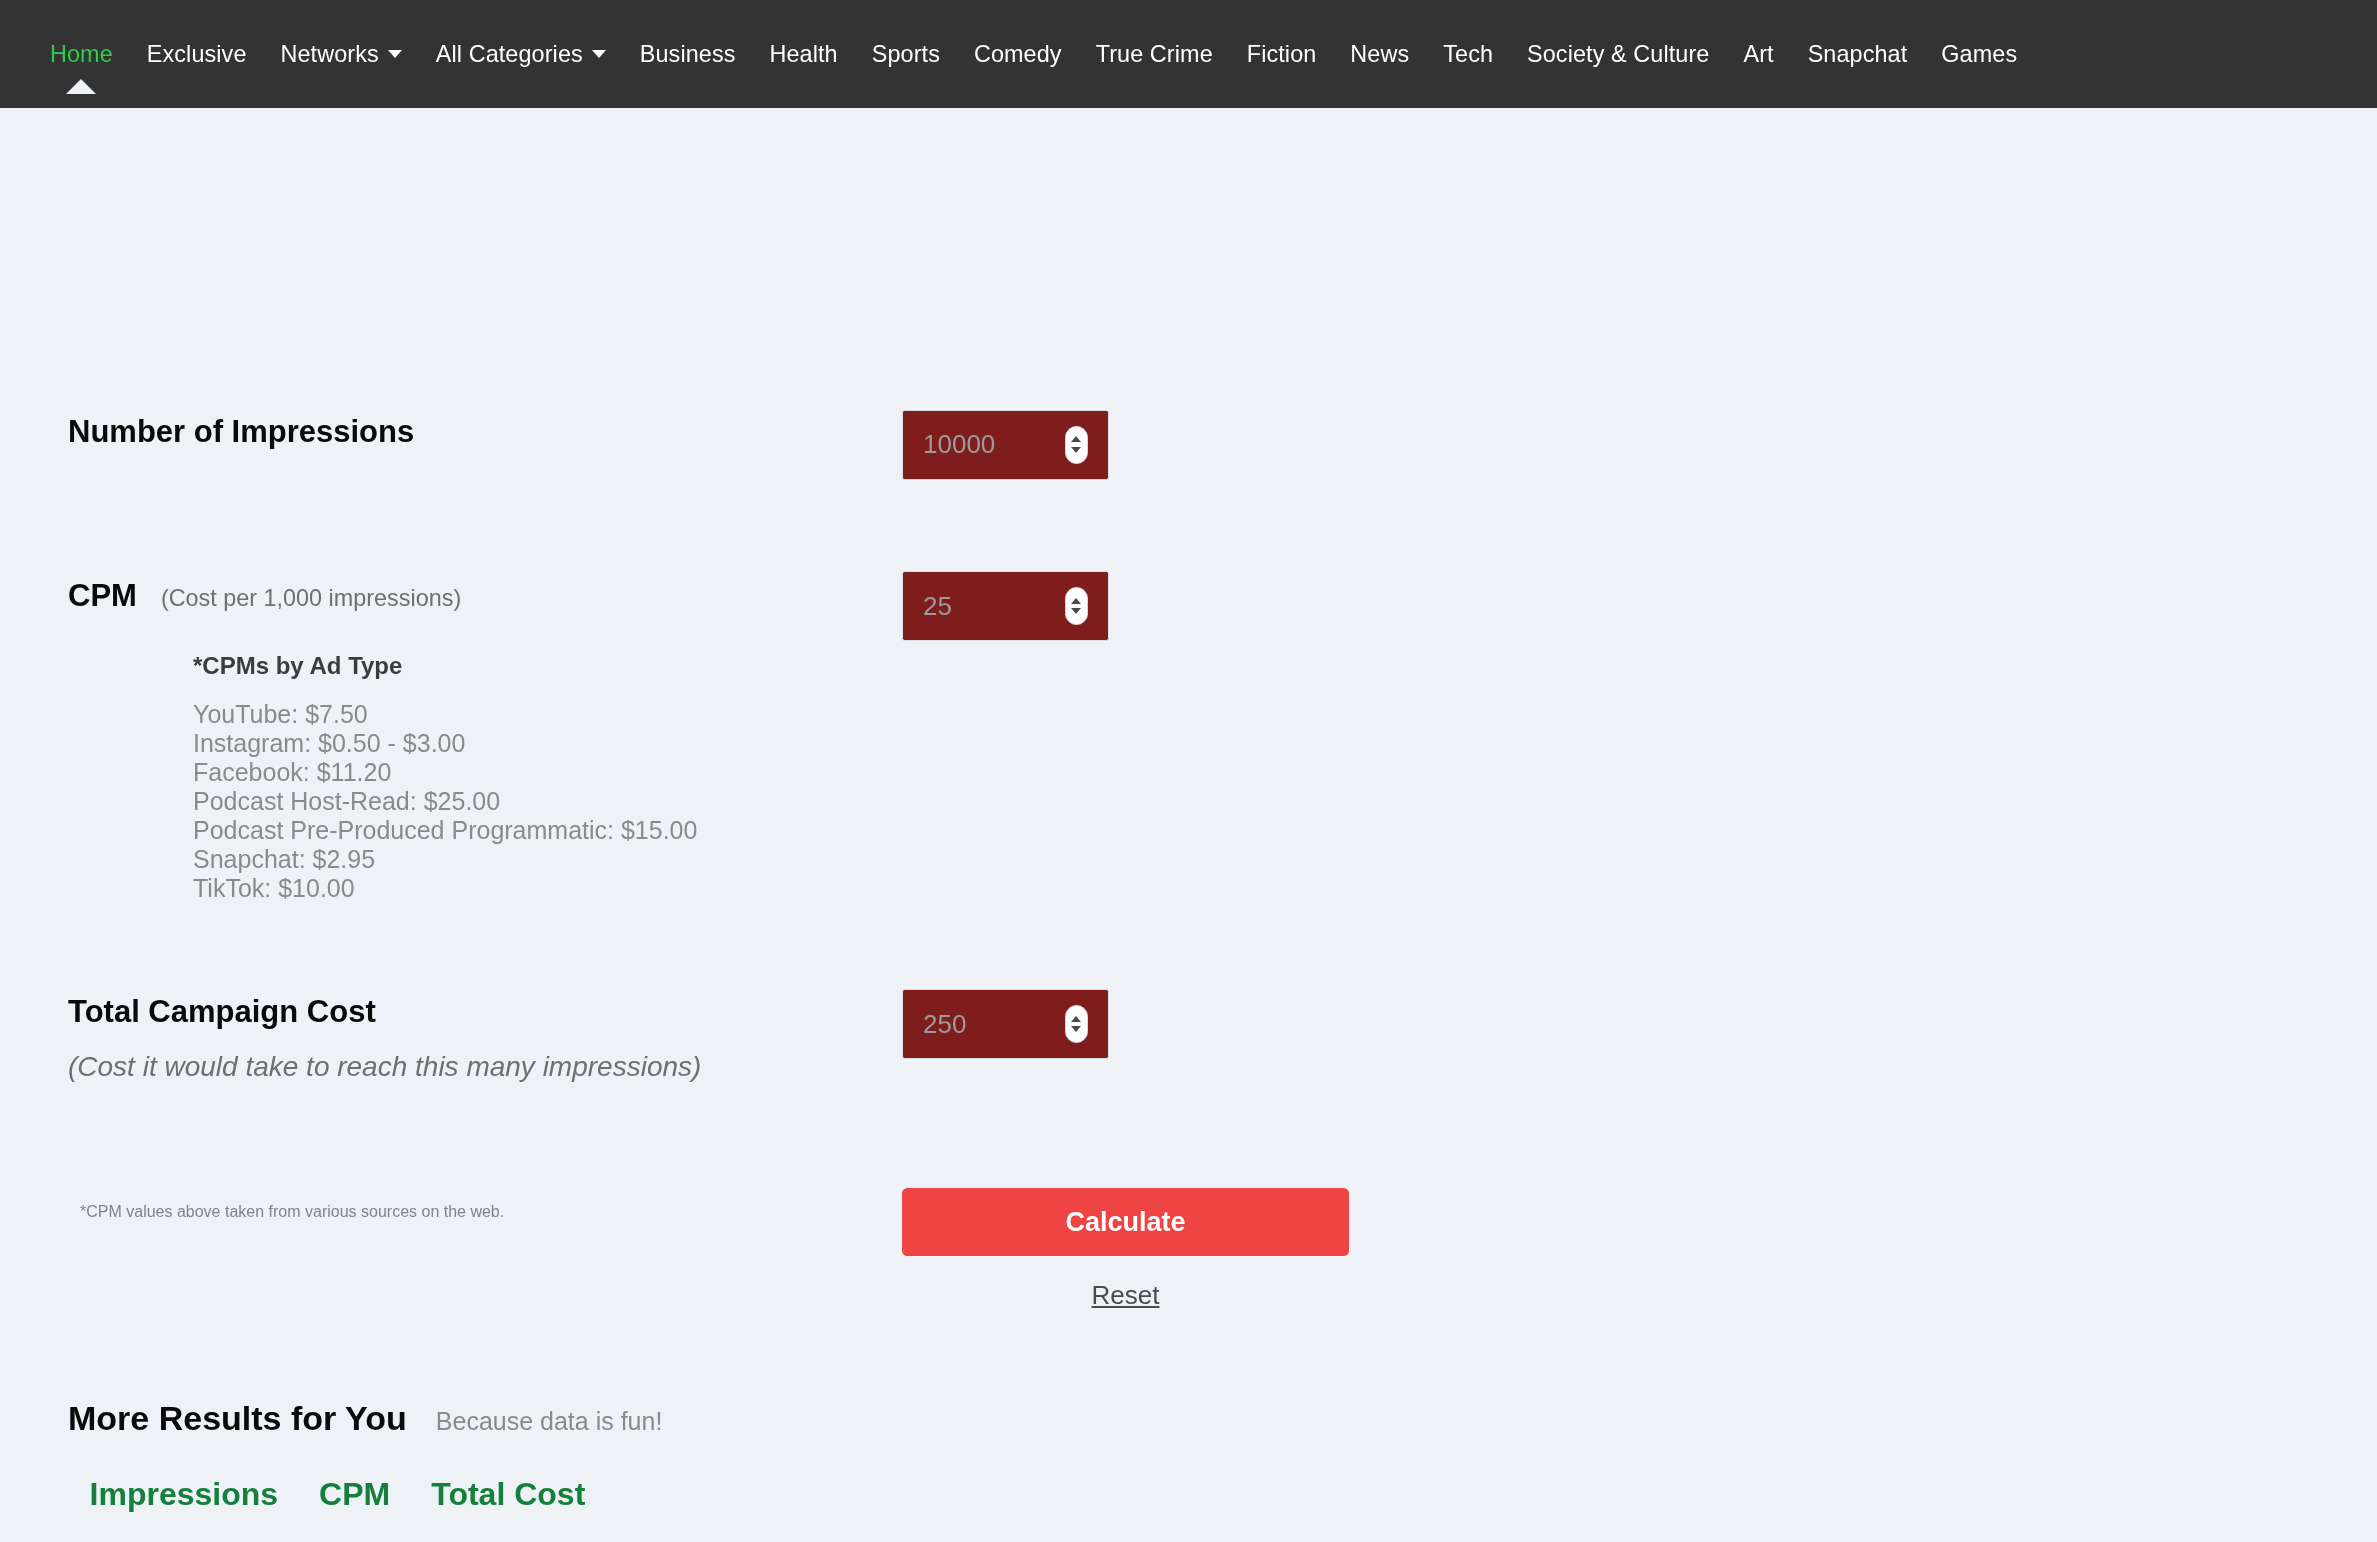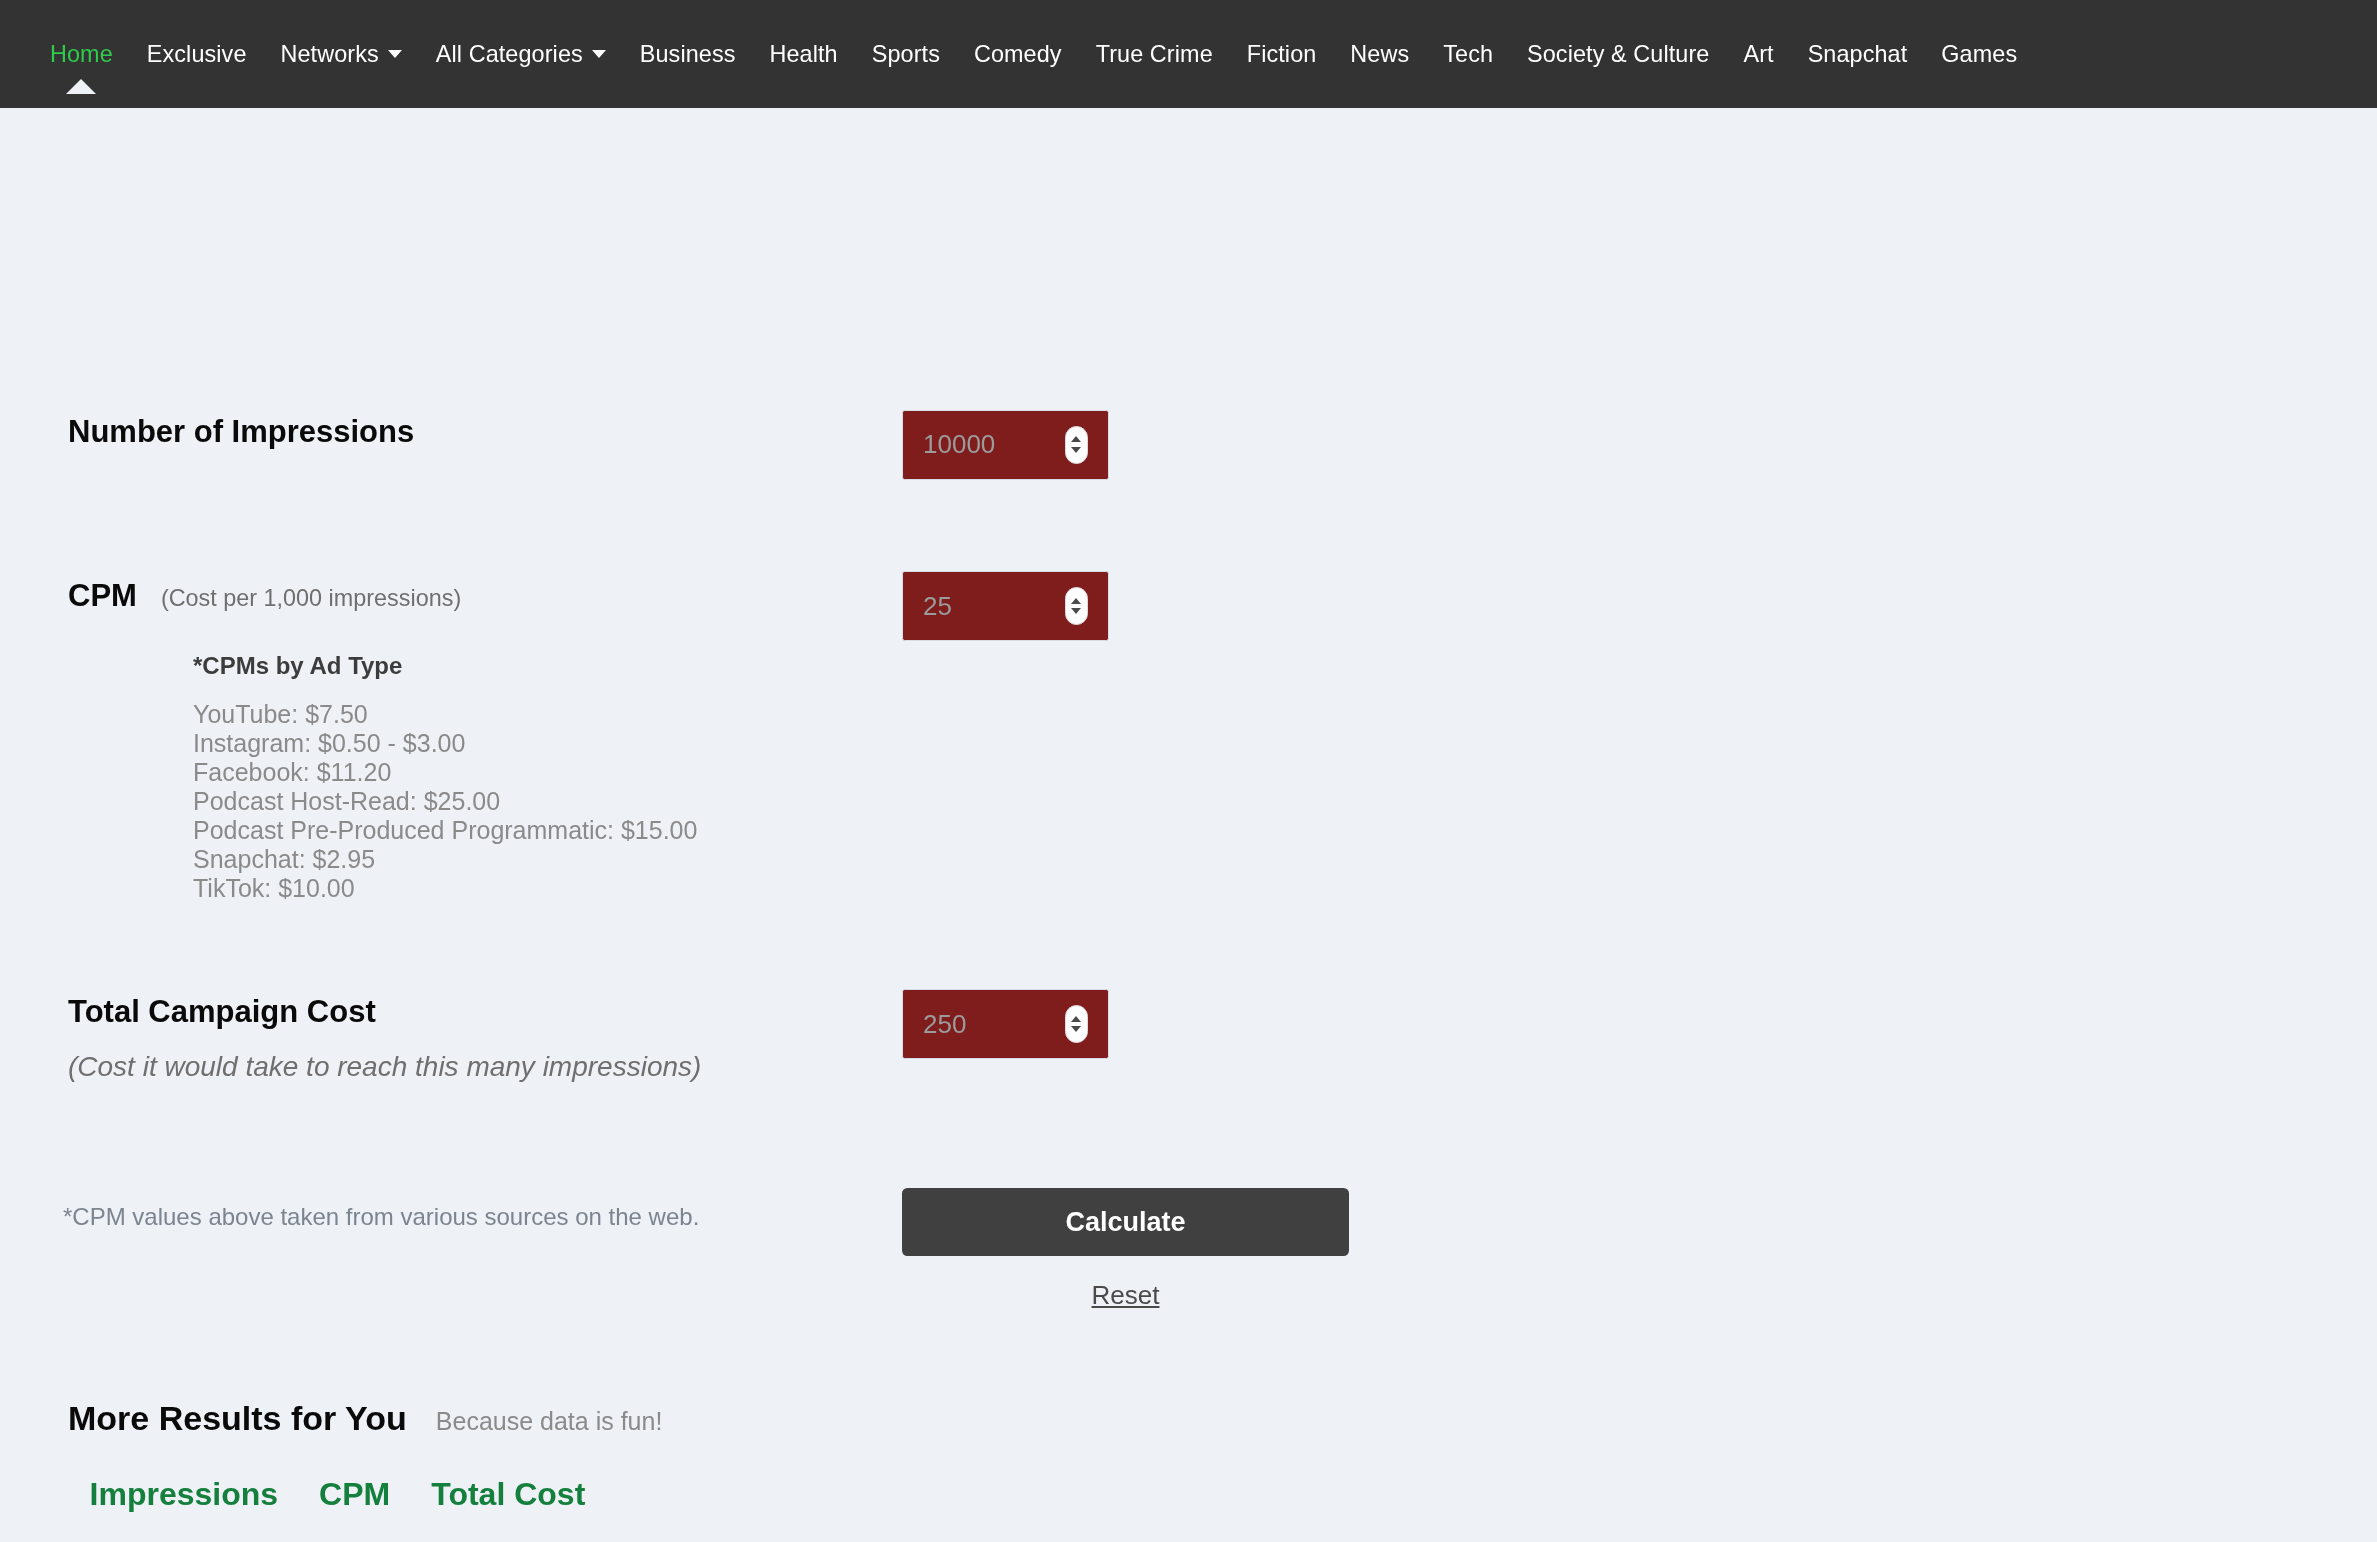--- a/index.html
+++ b/index.html
@@ -153,32 +153,32 @@
   .cpm-list li {
     font-size: 25px;
     color: #8a8a8a;
     line-height: 29px;
     white-space: nowrap;
   }
 
   
   .footnote {
     position: absolute;
-    left: 63px;
+    left: 80px;
     top: 1203px;
-    font-size: 24px;
+    font-size: 16px;
     color: #7c848f;
   }
   .calc-button {
     position: absolute;
     left: 902px;
     top: 1188px;
     width: 447px;
     height: 68px;
-    background: #404040;
+    background: #ef4444;
     color: #ffffff;
     font-size: 27px;
     font-weight: bold;
     border: none;
     border-radius: 5.4px;
     cursor: pointer;
     font-family: "Liberation Sans", sans-serif;
   }
   .reset-link {
     position: absolute;

